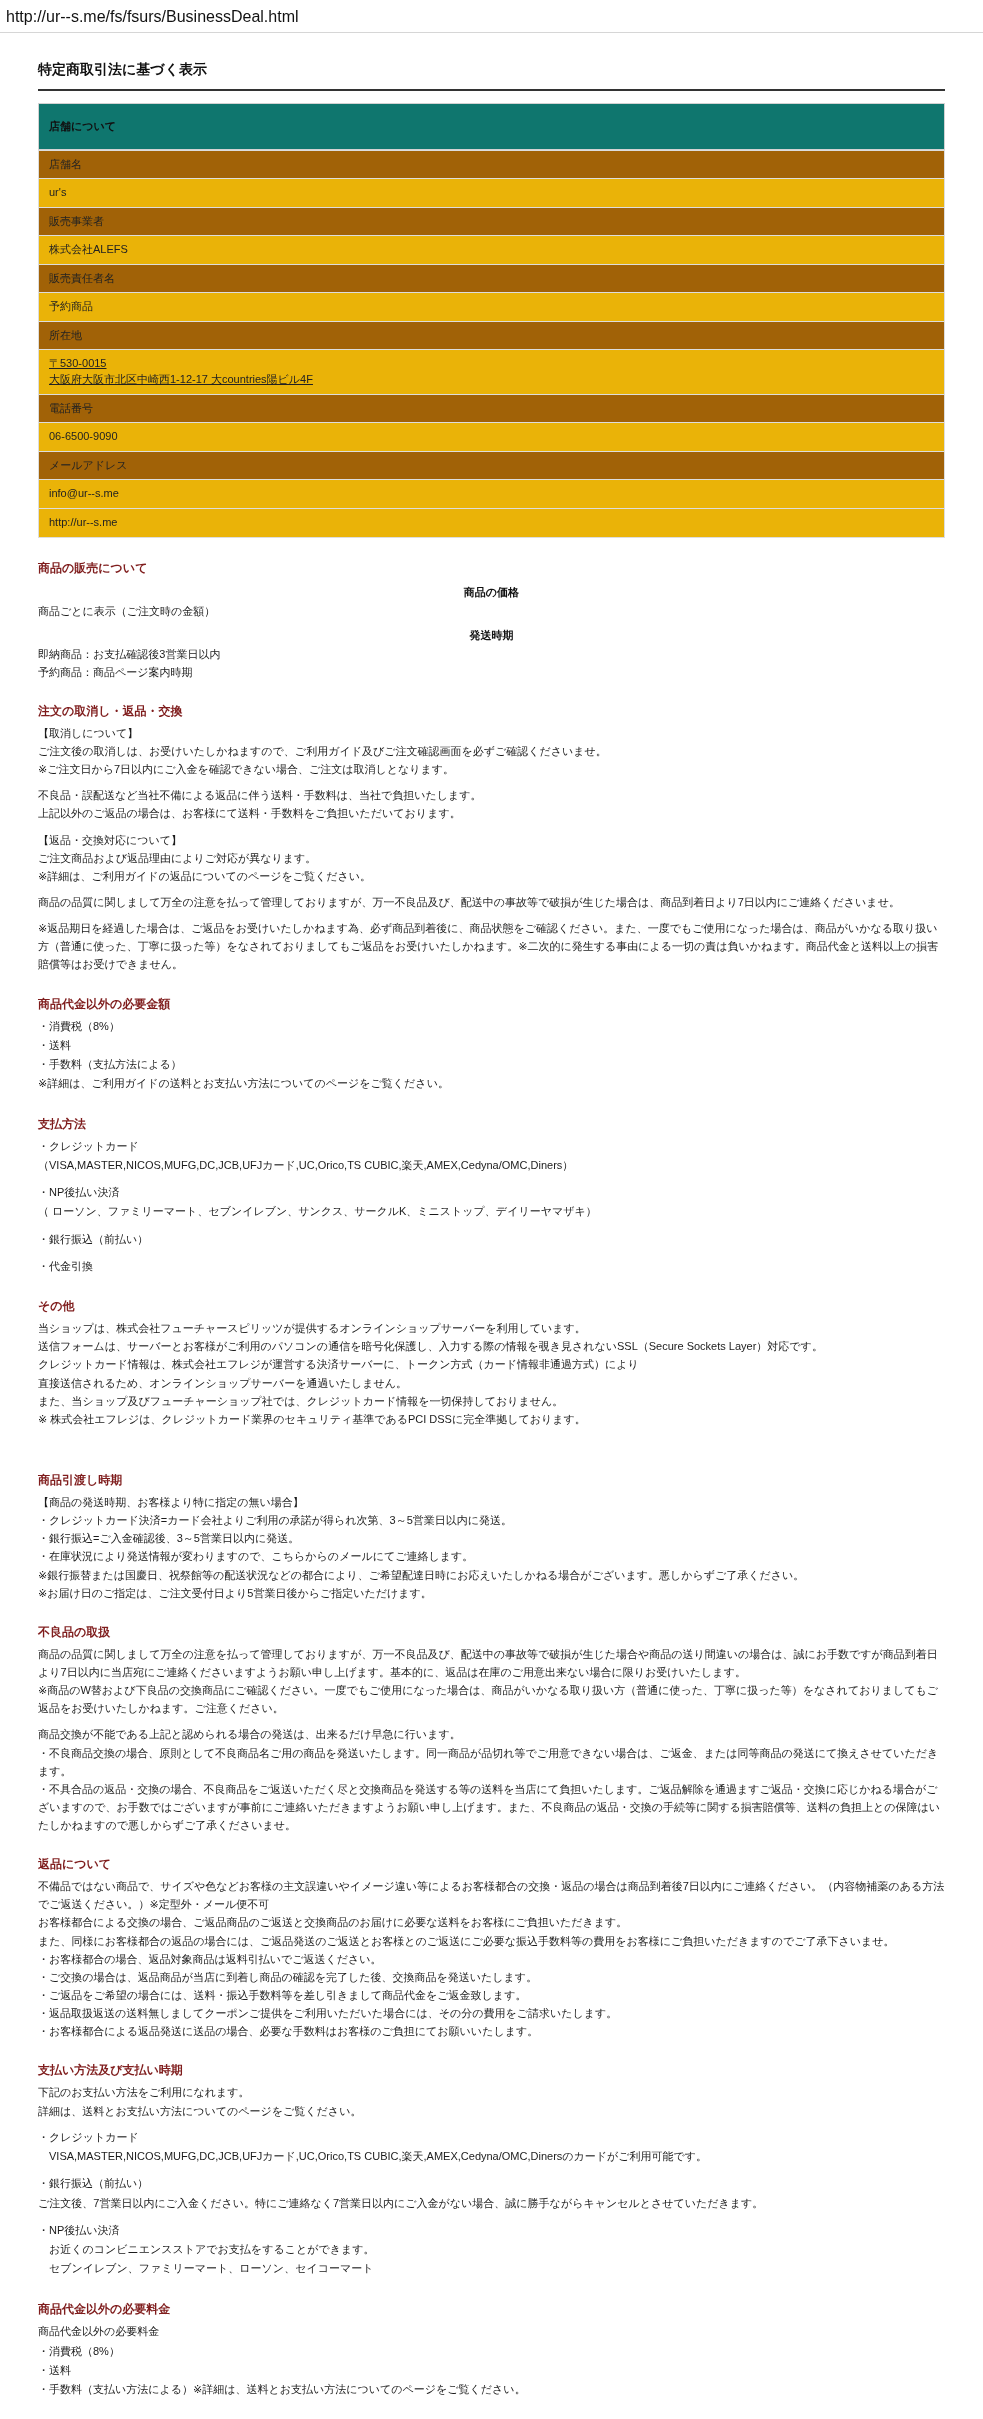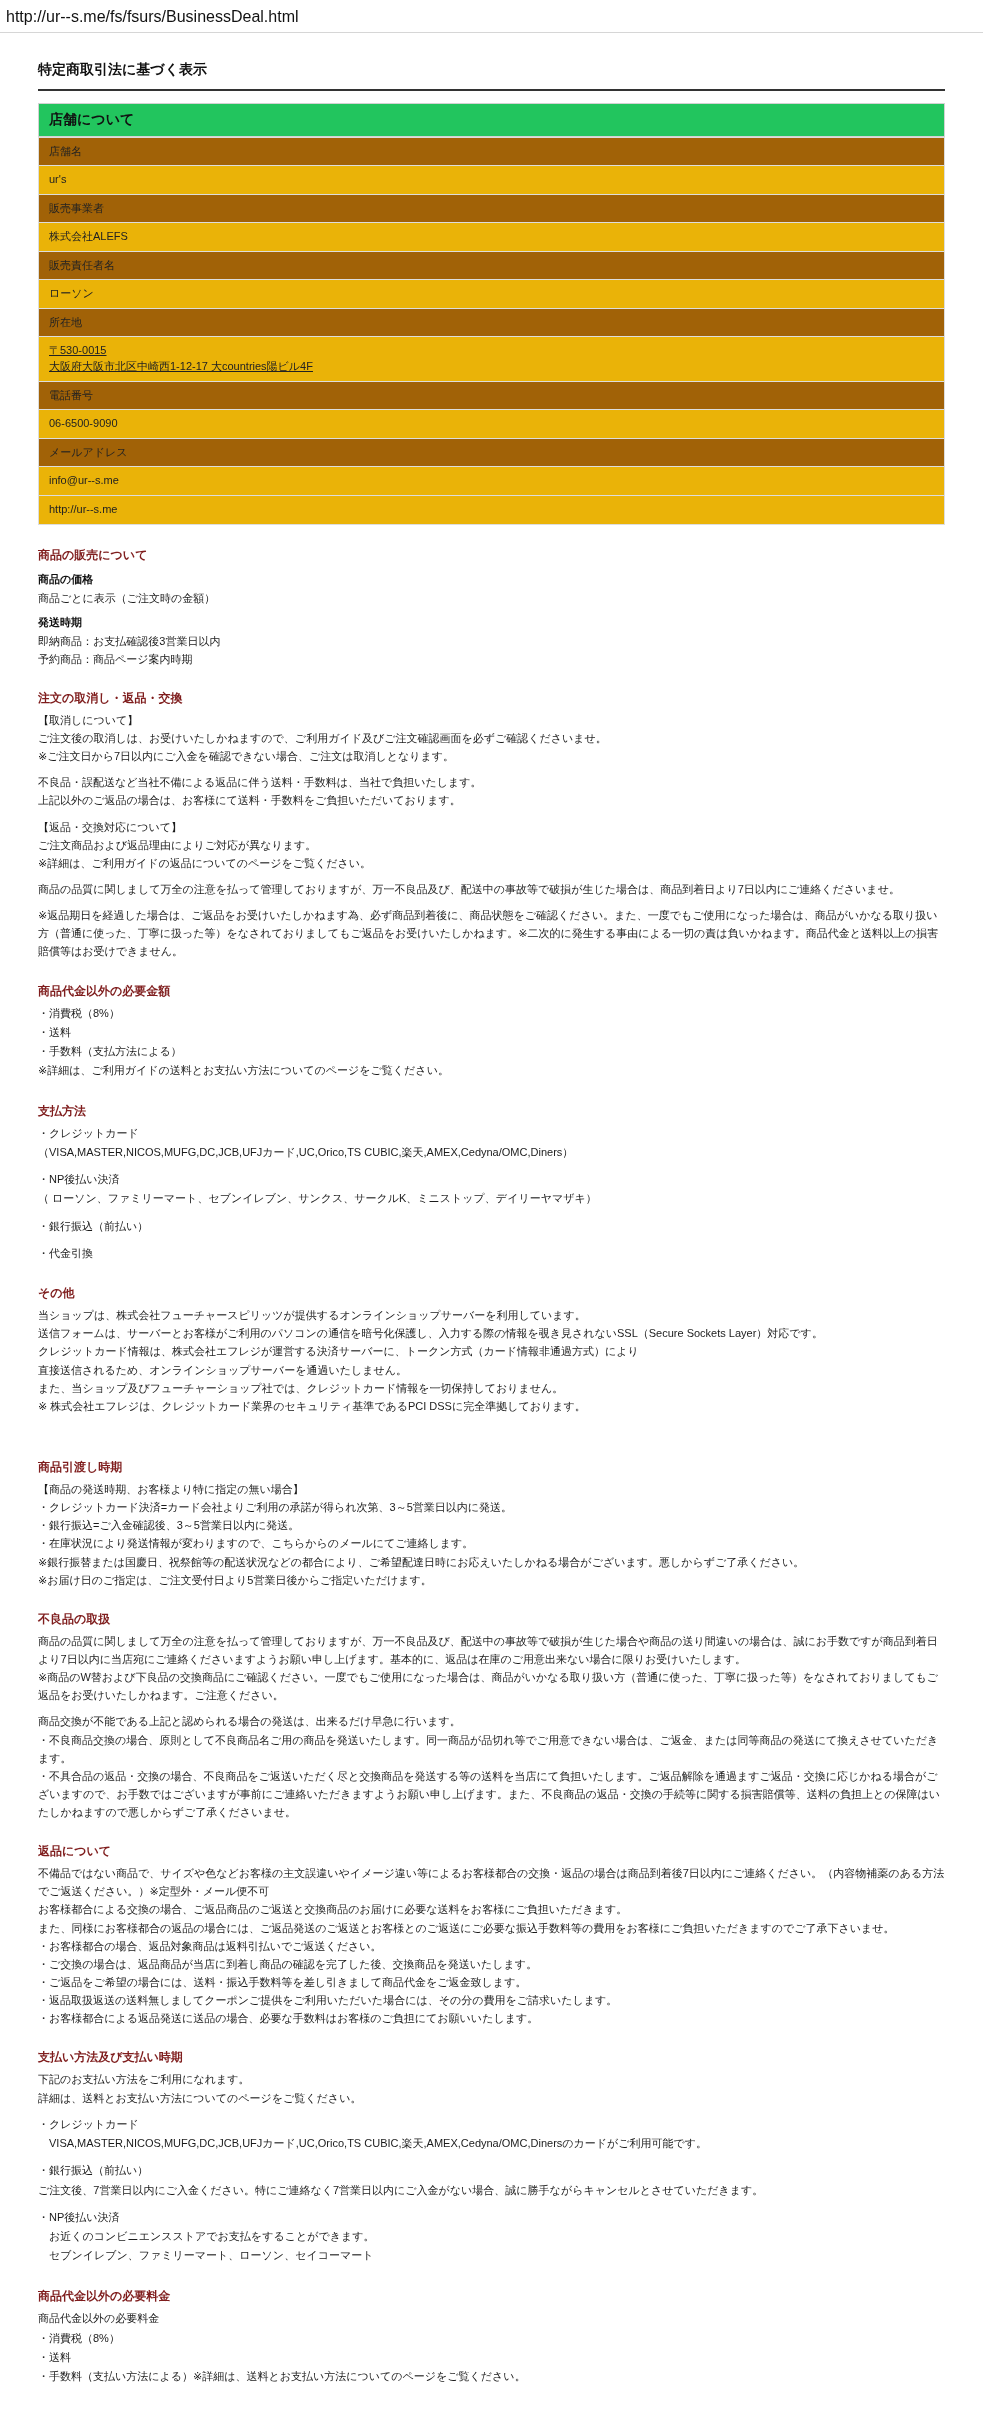--- a/index.html
+++ b/index.html
@@ -22,25 +22,25 @@
   }
   h1.doc-title{
     font-size:14px;
     font-weight:bold;
     margin:28px 0 10px 0;
     padding:0 0 10px 0;
     border-bottom:2px solid #333;
     color:#111;
   }
   .section-head{
-    background:#22c55e;
+    background:#0f766e;
     border:1px solid #d2d2d2;
-    font-size:14px;
-    font-weight:bold;
-    padding:7px 10px;
+    font-size:11px;
+    font-weight:bold;
+    padding:15px 10px;
     margin:12px 0 0 0;
     box-sizing:border-box;
   }
   table.info{
     width:100%;
     border-collapse:collapse;
     font-size:11px;
     table-layout:fixed;
   }
   table.info tr.label-row td{
@@ -63,20 +63,21 @@
     font-size:12px;
     font-weight:bold;
     color:#7f1d1d;
     margin:0 0 4px 0;
   }
   .sub-title{
     font-size:11px;
     font-weight:bold;
     color:#111;
     margin:8px 0 2px 0;
+    text-align:center;
   }
   p.txt{
     font-size:11px;
     line-height:1.65;
     margin:0 0 8px 0;
     color:#1b1b1b;
     white-space:pre-line;
   }
   p.txt.tight{margin-bottom:2px;}
   .list{
@@ -112,21 +113,21 @@
           <td>販売事業者</td>
         </tr>
       <tr class="value-row">
           <td>株式会社ALEFS</td>
         </tr>
 
       <tr class="label-row">
           <td>販売責任者名</td>
         </tr>
       <tr class="value-row">
-          <td>ローソン</td>
+          <td>予約商品</td>
         </tr>
 
       <tr class="label-row">
           <td>所在地</td>
         </tr>
       <tr class="value-row">
           <td class="addr-val">〒530-0015
 大阪府大阪市北区中崎西1-12-17 大countries陽ビル4F</td>
         </tr>
 

